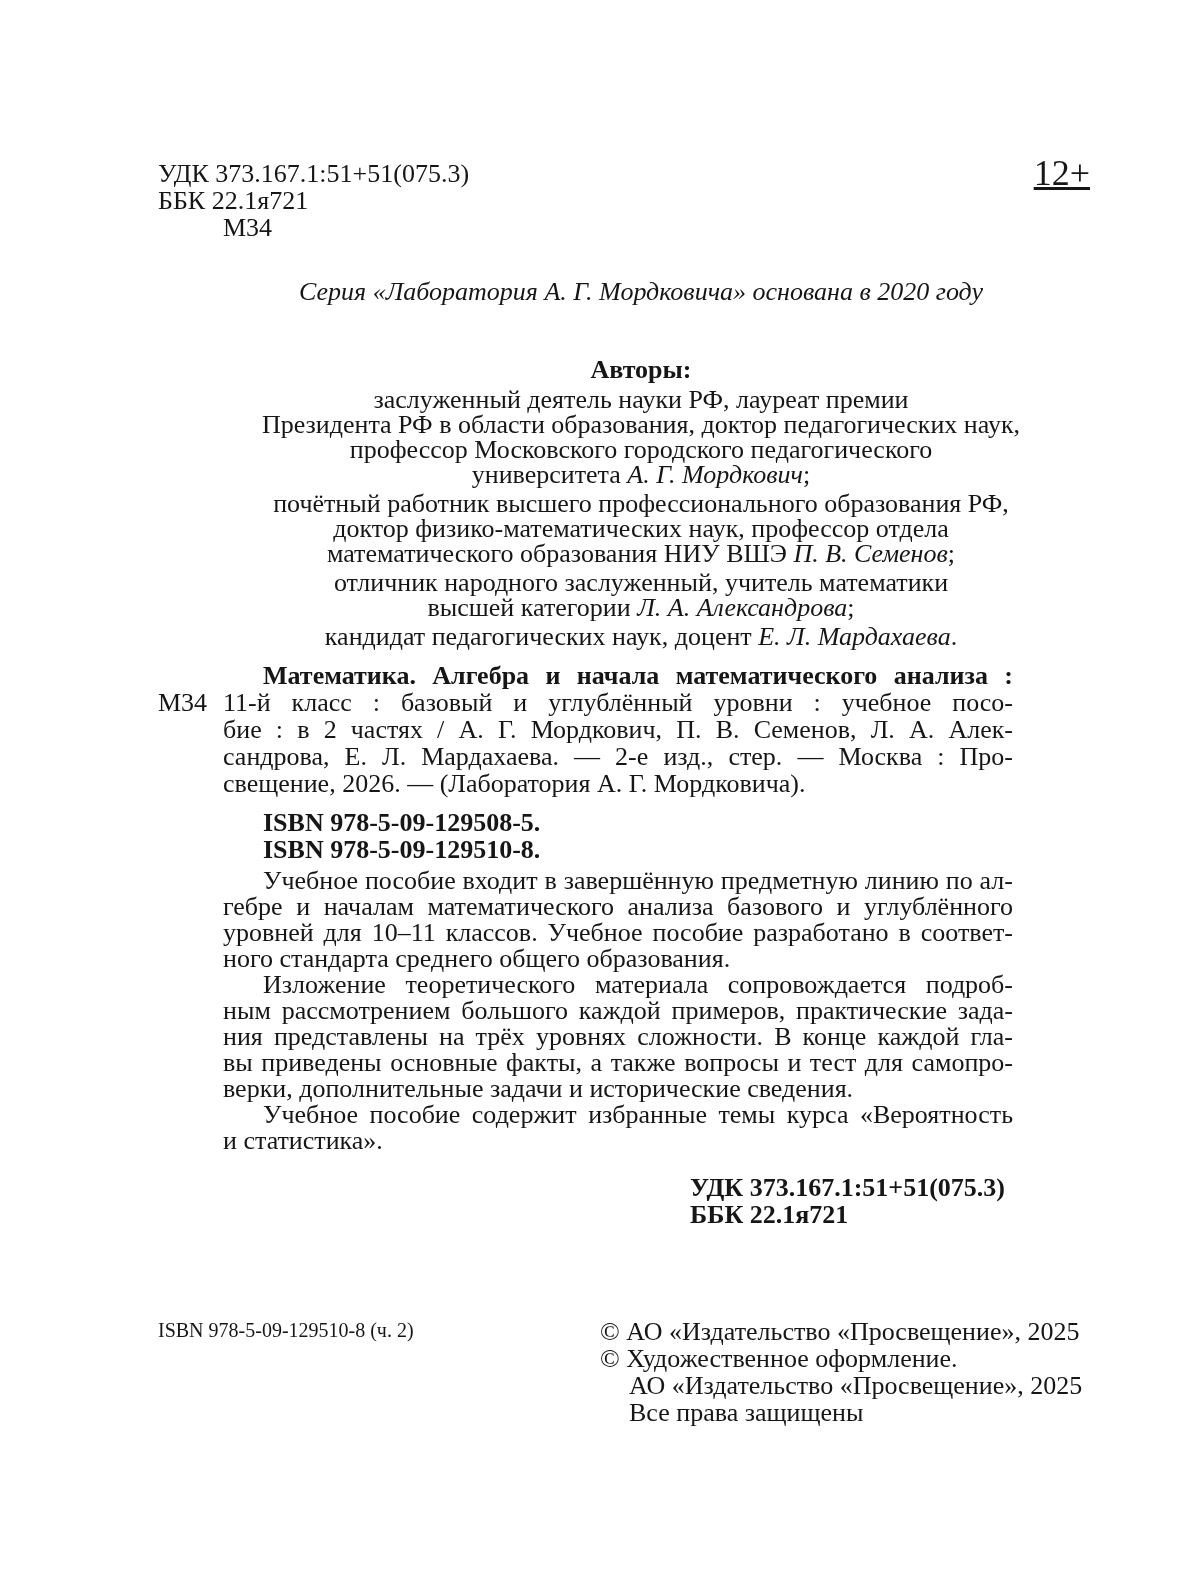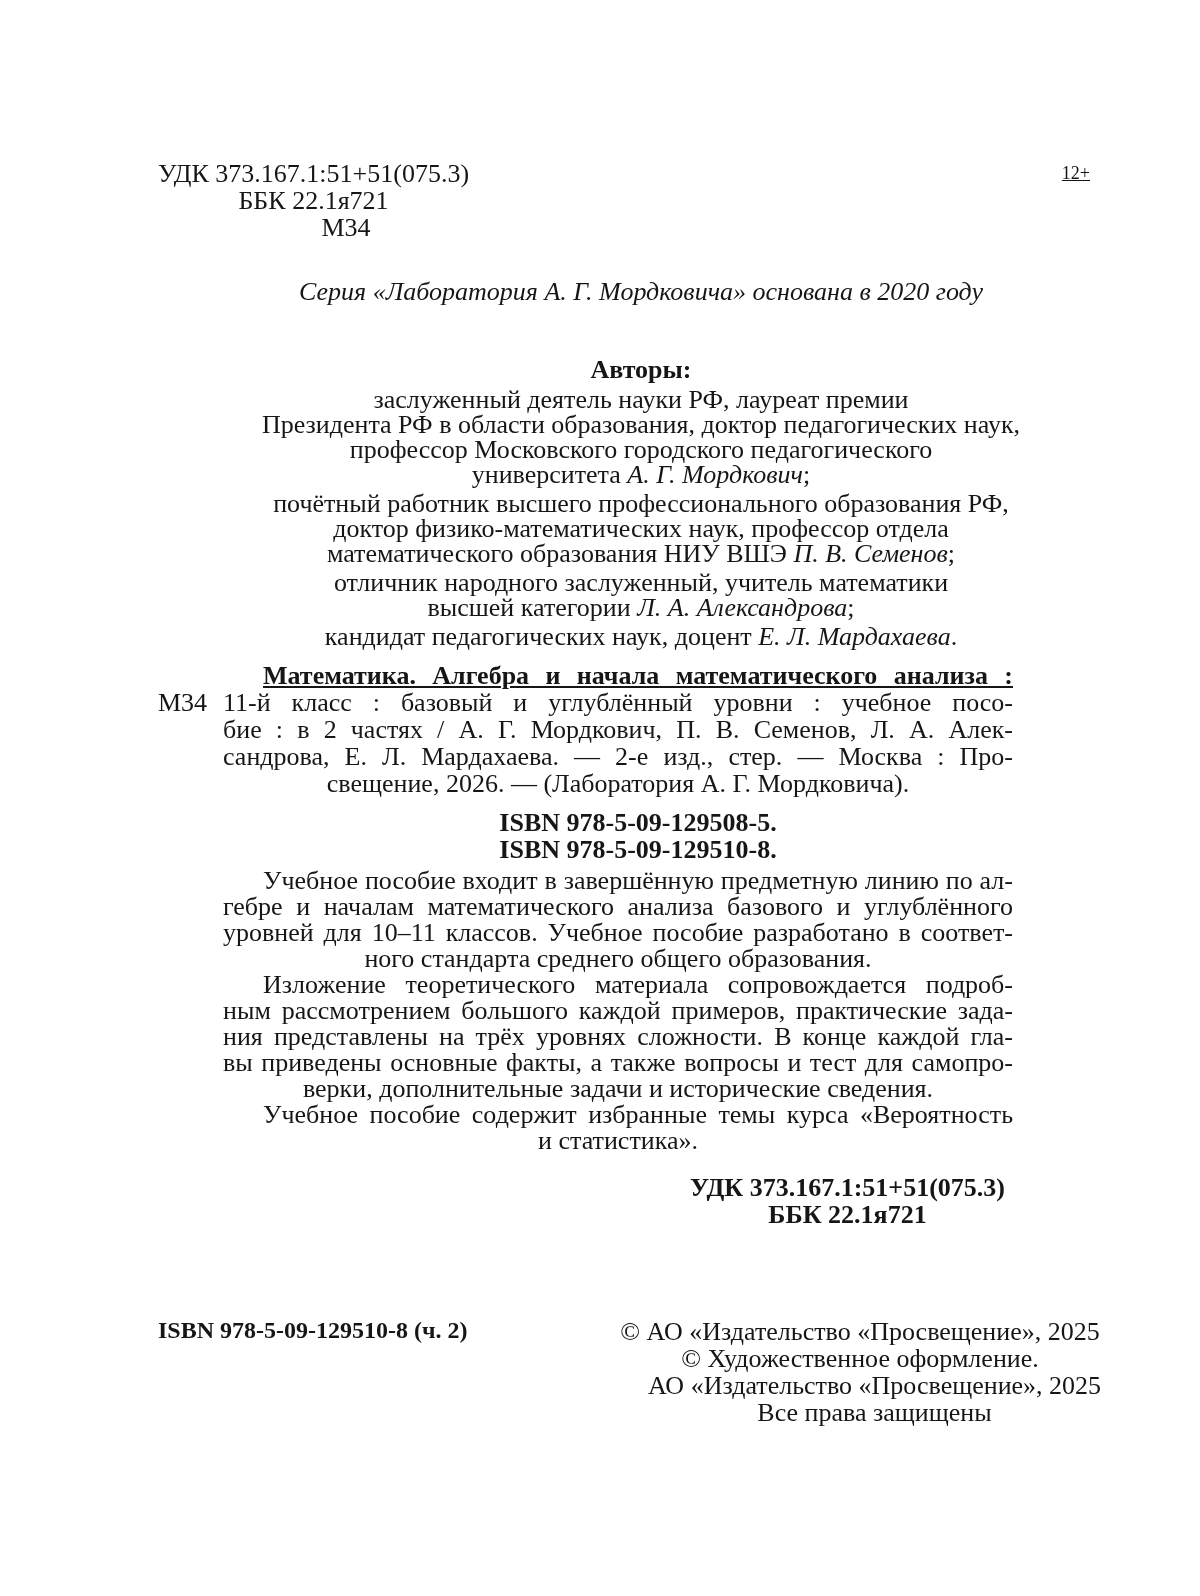--- a/index.html
+++ b/index.html
@@ -9,38 +9,38 @@
   }
   .page {
     position: relative;
     width: 1200px;
     height: 1596px;
     background: #ffffff;
     color: #161616;
     font-family: "Liberation Serif", "DejaVu Serif", serif;
     overflow: hidden;
   }
-  .ln { display: block; text-align: center; }
+  .ln { display: block; }
   .jl { text-align: justify; text-align-last: justify; }
   .ind { text-indent: 40px; }
-  .b { font-weight: bold; text-decoration: underline; }
+  .b { font-weight: bold; }
   .cont { padding-left: 29px; }
   .it, i { font-style: italic; }
 
   #top-codes {
     position: absolute;
     left: 158px; top: 160px;
     font-size: 26px; line-height: 27px;
   }
   #top-codes .code-m34 { padding-left: 65px; }
 
   #age-rating {
     position: absolute;
     right: 110px; top: 160px;
-    font-size: 18px; line-height: 27px; text-decoration: underline;
+    font-size: 36px; line-height: 27px; text-decoration: underline;
   }
 
   .centered-band {
     position: absolute;
     left: 42px;
     width: 1198px;
     text-align: center;
     font-size: 26px;
   }
   #series-note {
@@ -71,22 +71,22 @@
   #codes-bottom {
     position: absolute;
     left: 690px; top: 1174px;
     font-weight: bold;
     font-size: 26px; line-height: 27px;
   }
 
   #footer-left {
     position: absolute;
     left: 158px; top: 1316px;
-    font-weight: bold;
-    font-size: 24px; line-height: 28px;
+    font-weight: normal;
+    font-size: 20px; line-height: 28px;
   }
   #footer-right {
     position: absolute;
     left: 600px; top: 1318px;
     width: 520px;
     font-size: 26px; line-height: 27px;
   }
 </style>
 </head>
 <body>

